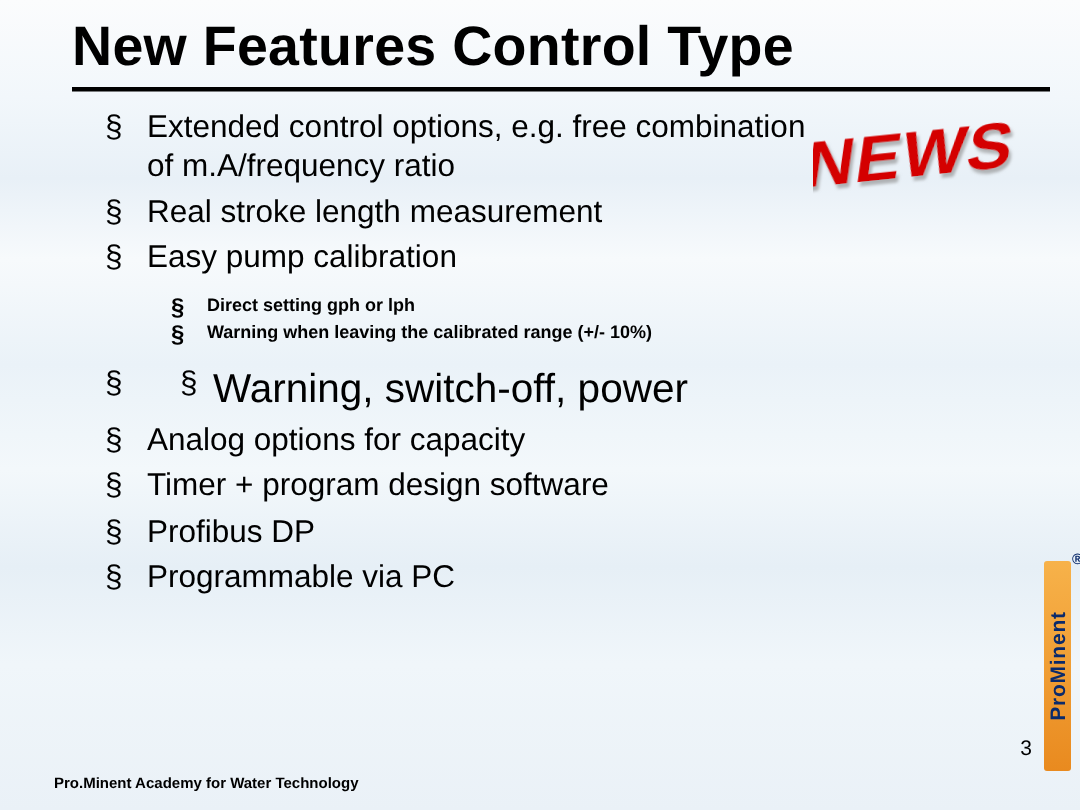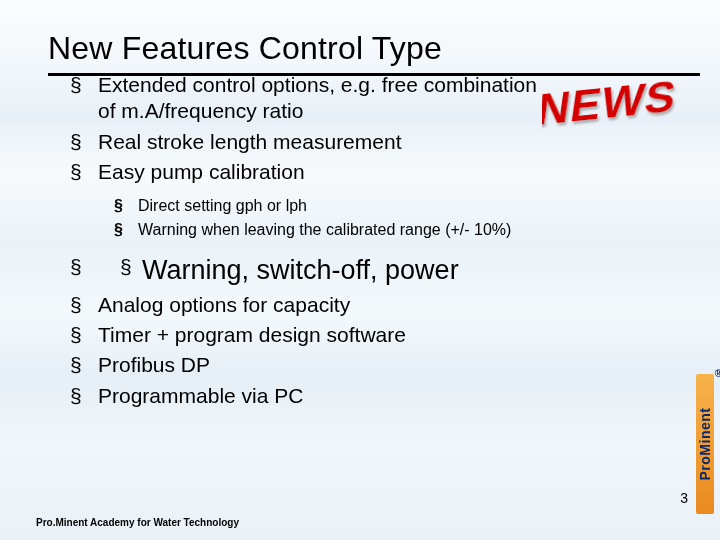--- a/index.html
+++ b/index.html
@@ -11,24 +11,23 @@
       #f7fafc 32%, #eaf2f8 45%, #f3f8fb 58%,
       #e6eff6 70%, #f0f6fa 82%, #eaf1f7 100%);
     position: relative;
     color: #000;
   }
   .title-wrap {
     position: absolute;
     top: 10px; left: 48px; right: 20px;
   }
   .title {
-    font-size: 32px;
-    font-weight: normal;
+    font-size: 37px;
+    font-weight: bold;
     letter-spacing: 0.2px;
-    margin-top: 20px;
   }
   .title-rule {
     margin-top: 6px;
     height: 3px;
     background: #000;
     width: 100%;
   }
   .content {
     position: absolute;
     top: 72px; left: 70px; right: 170px;
@@ -49,22 +48,22 @@
     left: 0; top: 0;
     font-size: 21px;
   }
   ul.sub {
     list-style: none;
     margin: 10px 0 14px 44px;
   }
   ul.sub > li {
     position: relative;
     padding-left: 24px;
-    font-size: 16px;
-    font-weight: normal;
+    font-size: 12px;
+    font-weight: bold;
     line-height: 1.35;
     margin-bottom: 2px;
   }
   ul.sub > li::before {
     content: "§";
     position: absolute;
     left: 0; top: 0;
     font-size: 16px;
     font-weight: bold;
   }

